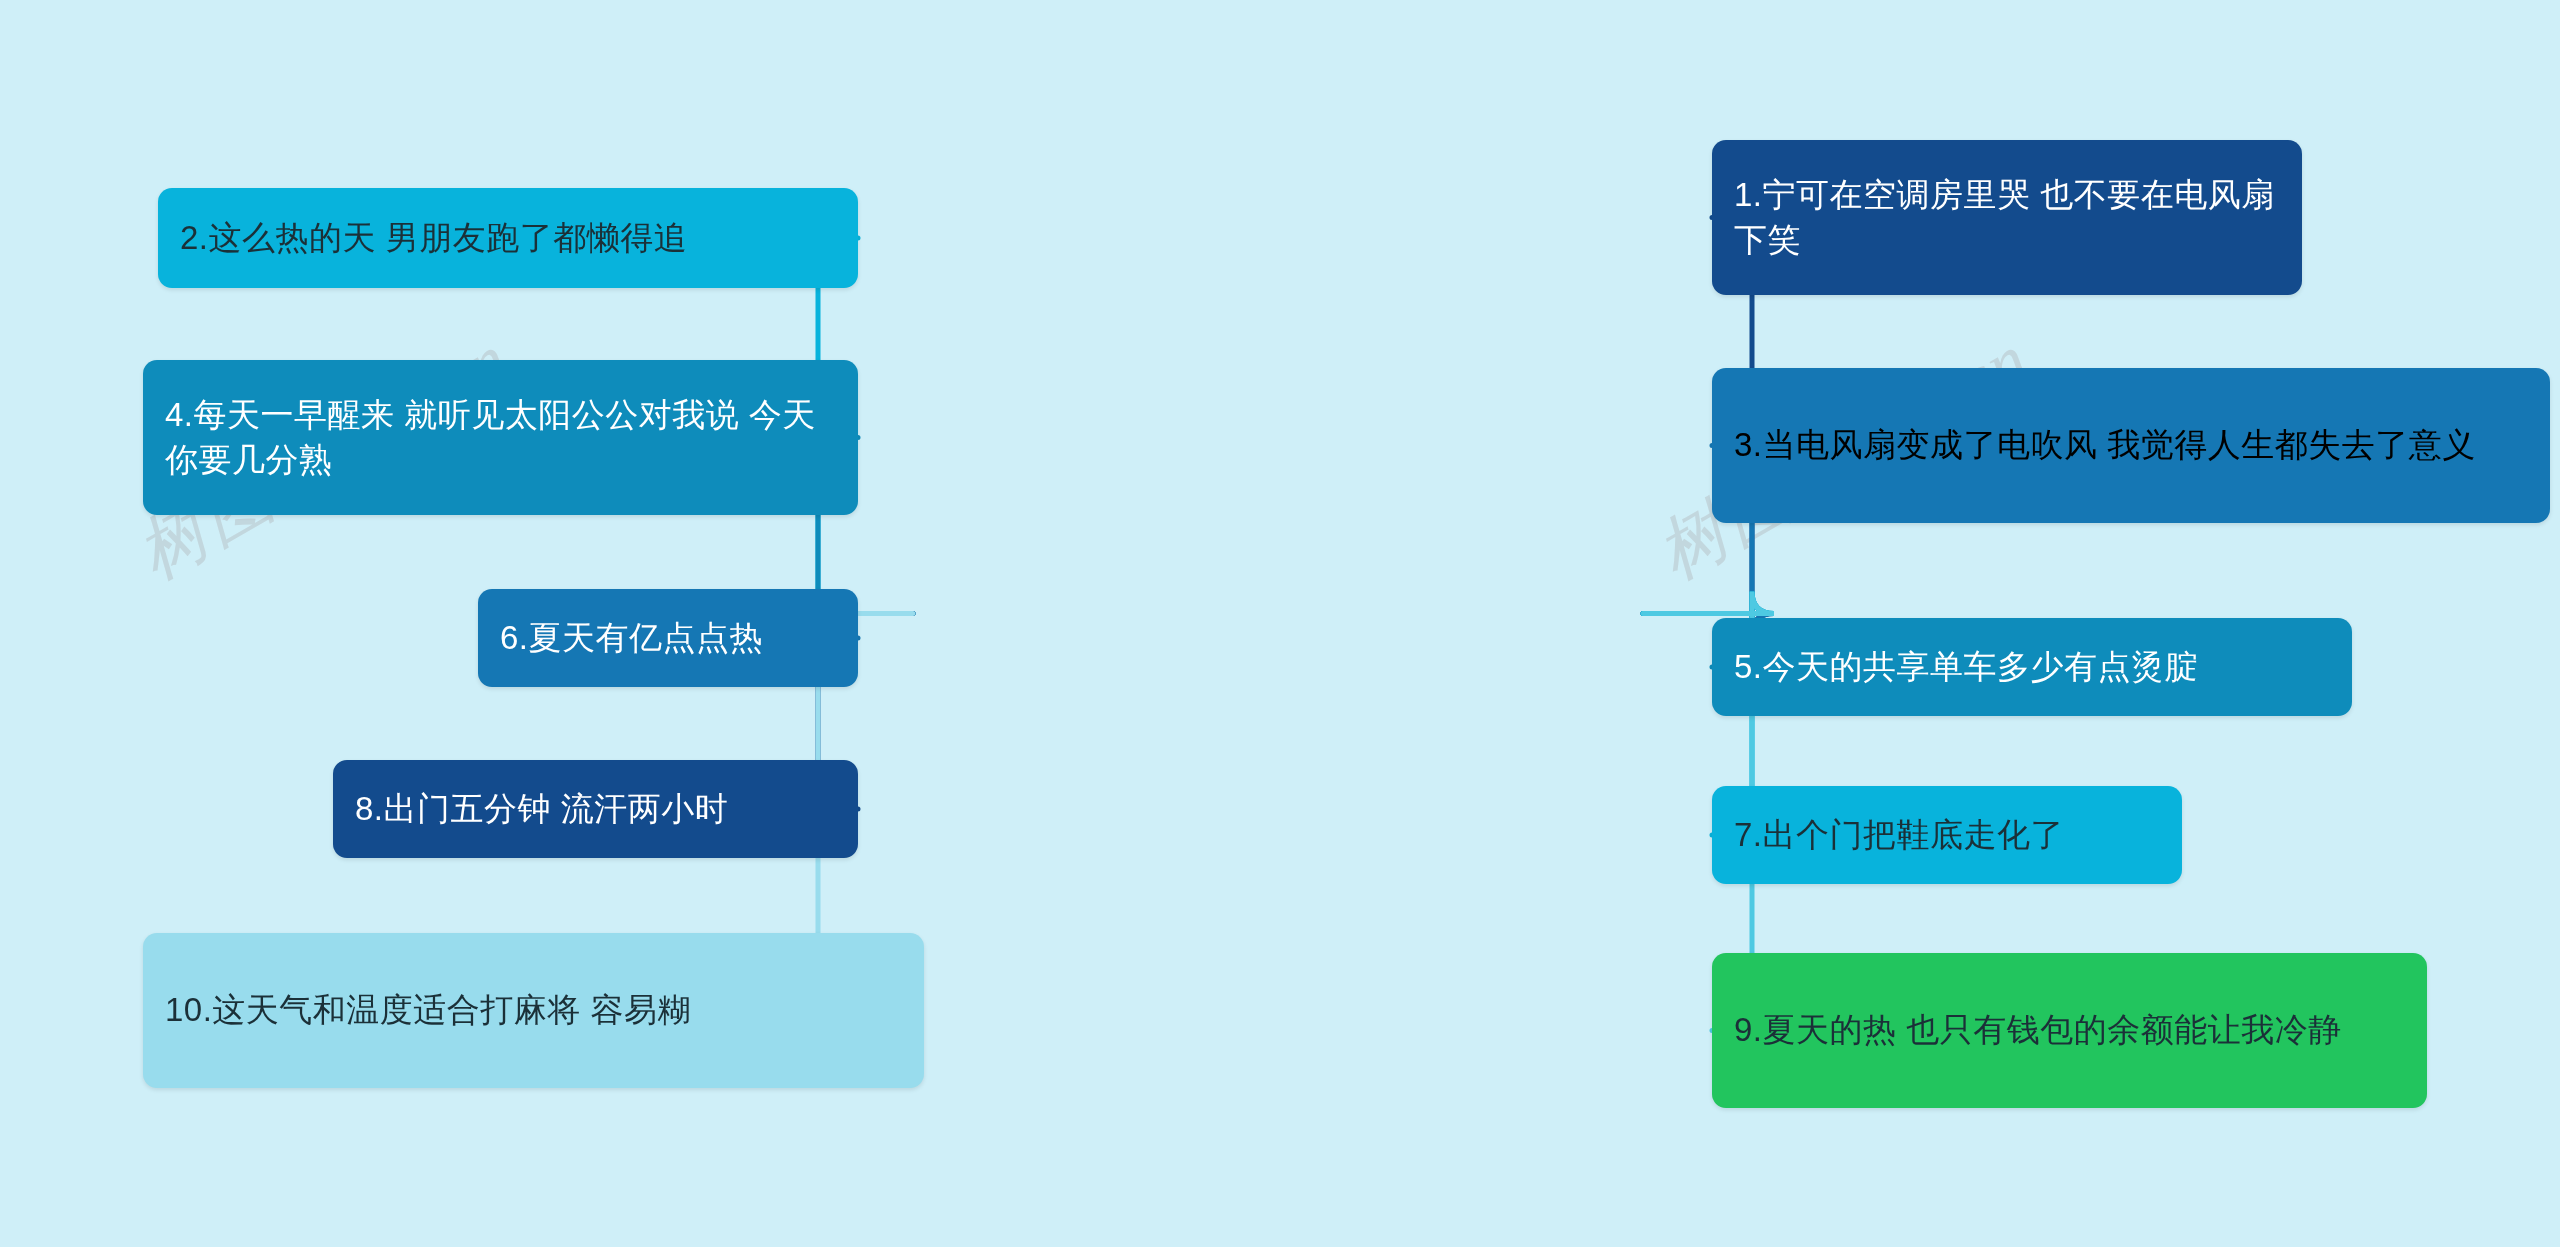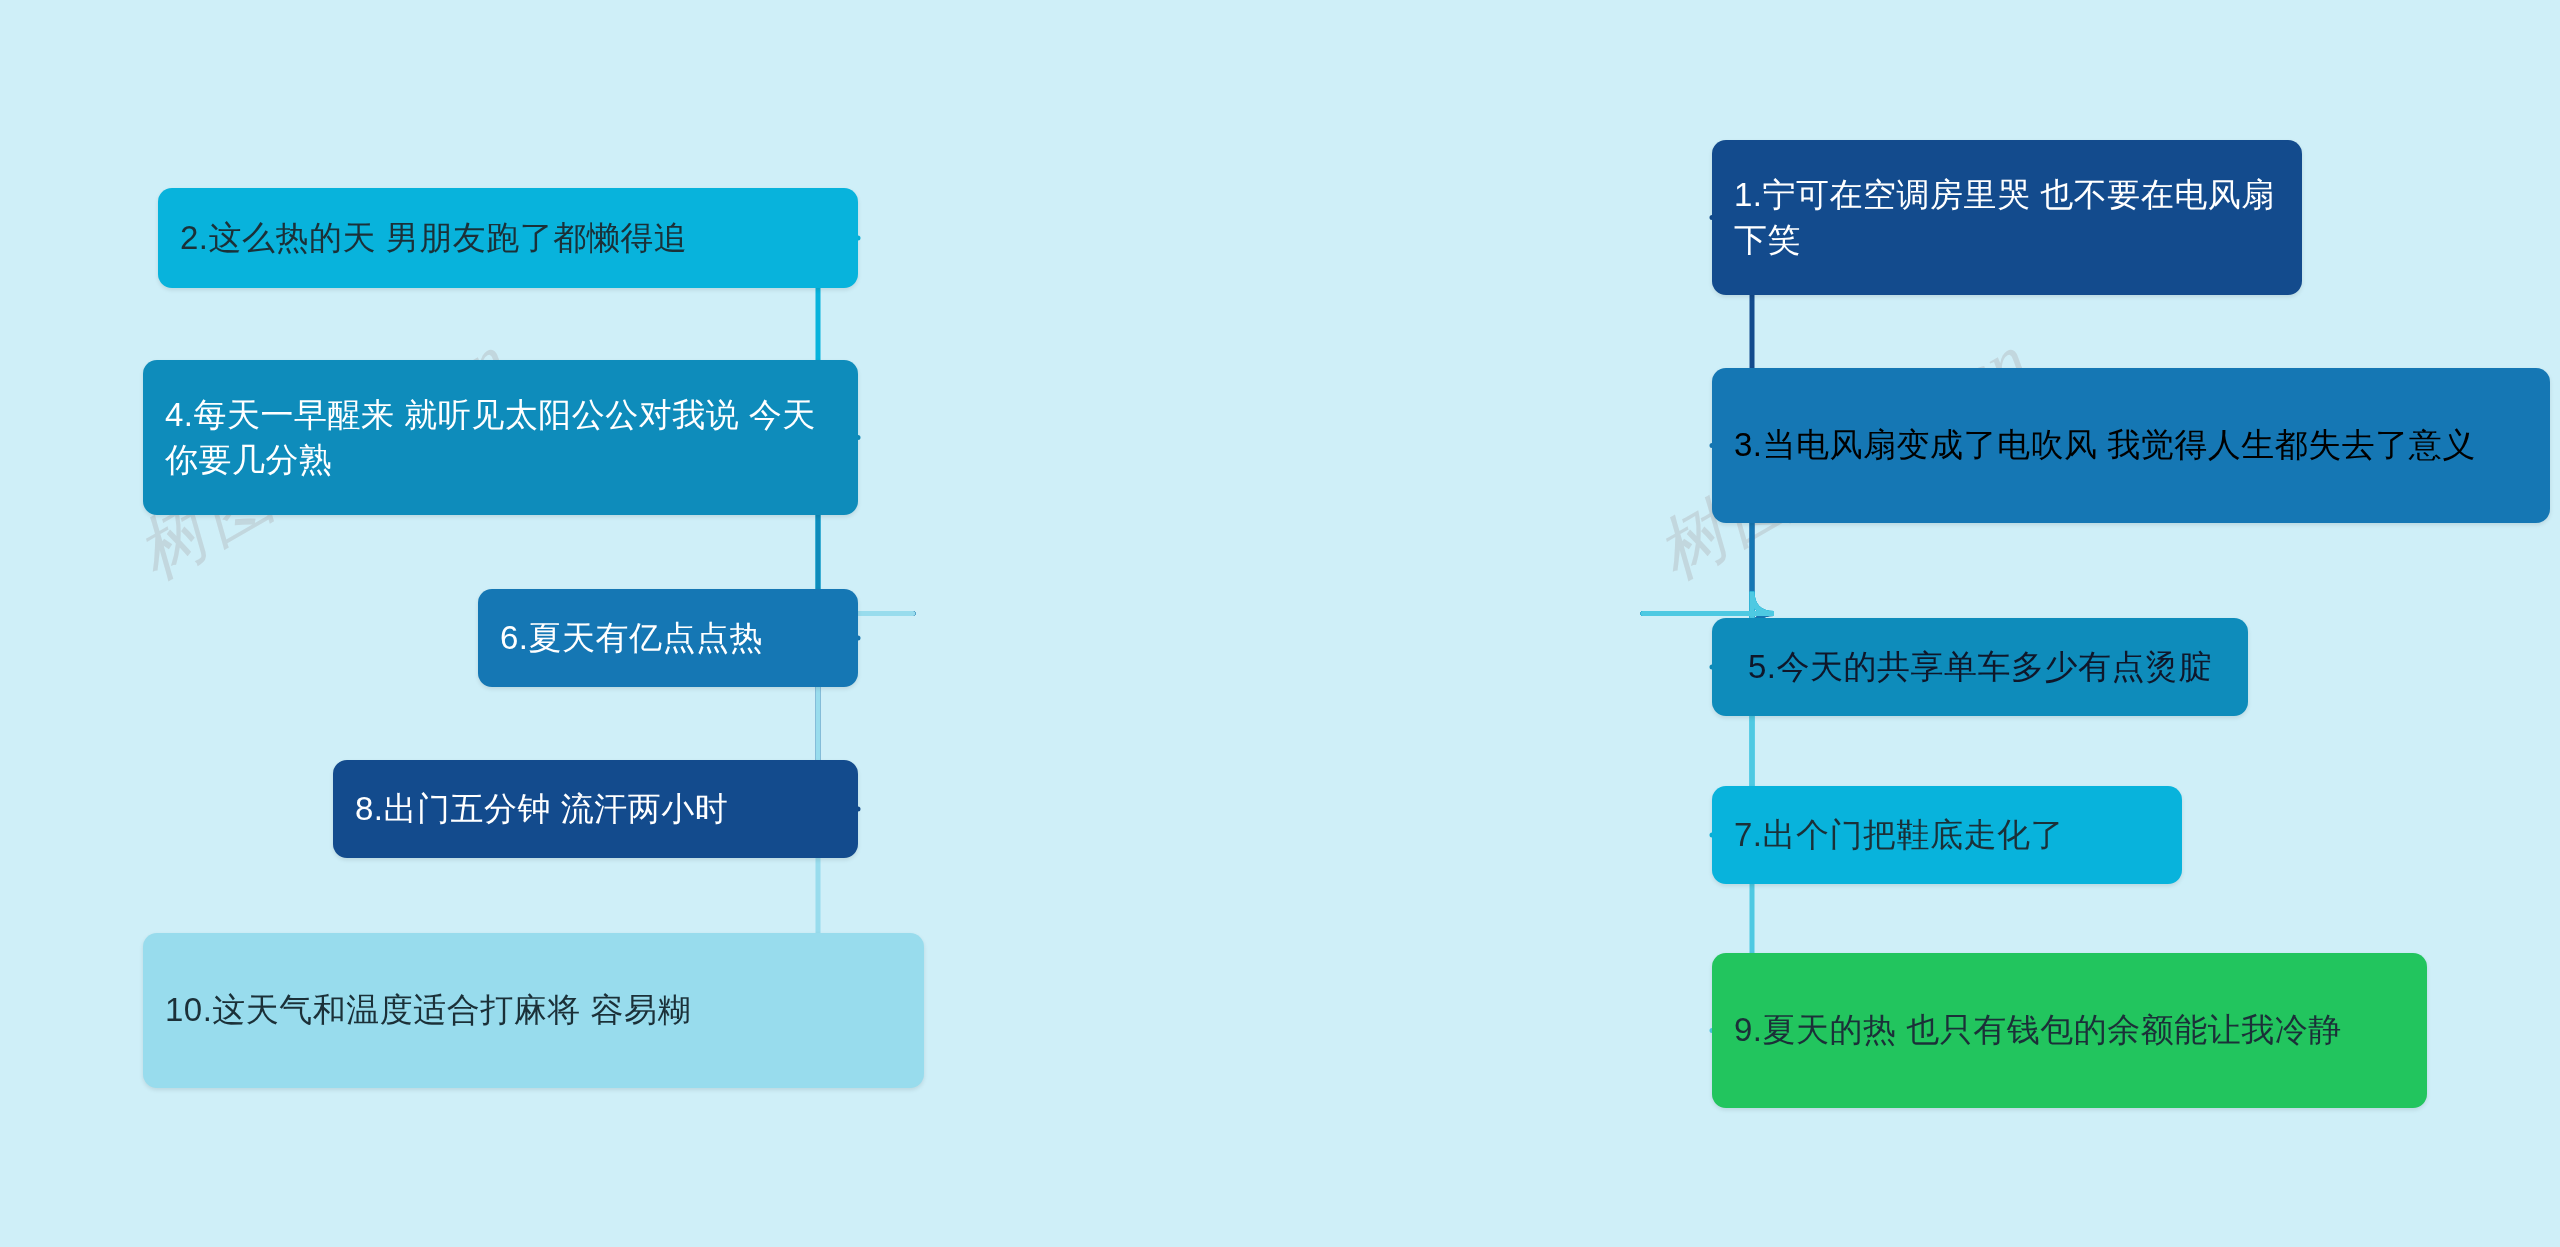--- a/index.html
+++ b/index.html
@@ -111,21 +111,21 @@
         <span>10.这天气和温度适合打麻将 容易糊</span>
       </div>
     </div>
   <div id="right-nodes">
       <div class="node" id="node-1" style="left: 1712px; top: 140px; width: 590px; min-height: 155px; background: rgb(19, 75, 141); color: rgb(255, 255, 255);">
         <span>1.宁可在空调房里哭 也不要在电风扇下笑</span>
       </div>
       <div class="node" id="node-3" style="left: 1712px; top: 368px; width: 838px; min-height: 155px; background: rgb(21, 119, 180); color: #000000;">
         <span>3.当电风扇变成了电吹风 我觉得人生都失去了意义</span>
       </div>
-      <div class="node" id="node-5" style="left: 1712px; top: 618px; width: 536px; min-height: 98px; background: rgb(14, 140, 187); color: #0f172a; text-align: center;">
+      <div class="node" id="node-5" style="left: 1712px; top: 618px; width: 640px; min-height: 98px; background: rgb(14, 140, 187); color: #ffffff;">
         <span>5.今天的共享单车多少有点烫腚</span>
       </div>
       <div class="node" id="node-7" style="left: 1712px; top: 786px; width: 470px; min-height: 98px; background: rgb(8, 179, 220); color: rgb(27, 48, 56);">
         <span>7.出个门把鞋底走化了</span>
       </div>
       <div class="node" id="node-9" style="left: 1712px; top: 953px; width: 715px; min-height: 155px; background: #22c55e; color: rgb(27, 48, 56);">
         <span>9.夏天的热 也只有钱包的余额能让我冷静</span>
       </div>
     </div>
 

